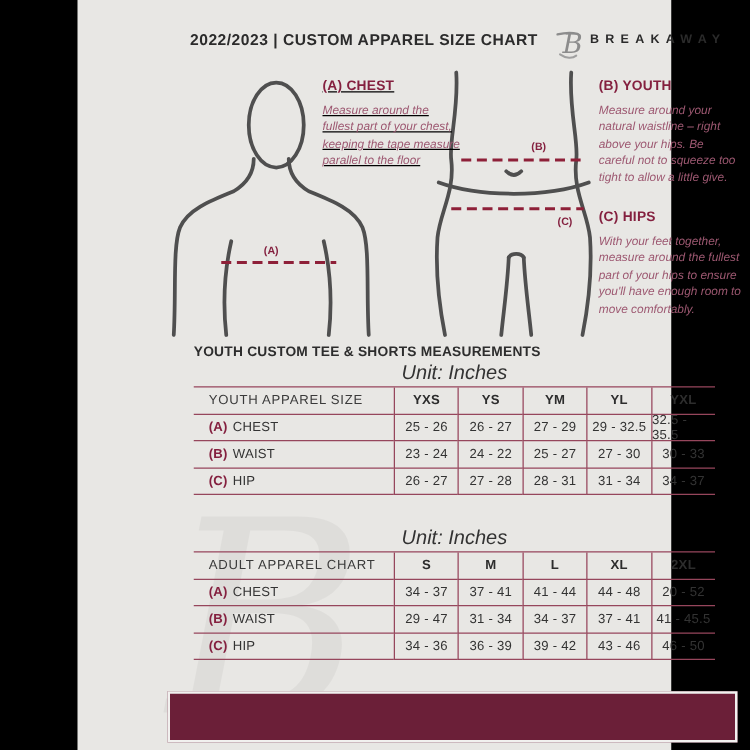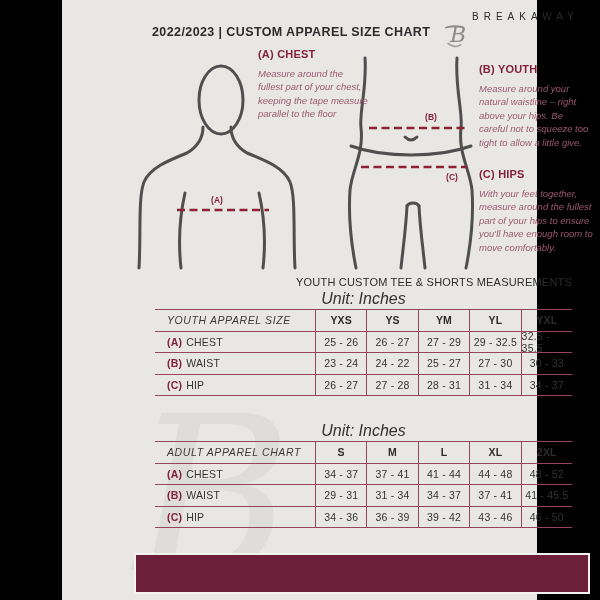--- a/index.html
+++ b/index.html
@@ -14,52 +14,52 @@
   }
   *{margin:0;padding:0;box-sizing:border-box;}
   body{width:600px;height:600px;background:#000;position:relative;overflow:hidden;
        font-family:"Liberation Sans", sans-serif;}
   .sheet{position:absolute;left:62px;top:0;width:475px;height:600px;background:var(--bg);}
 
   
   .hdr-title{position:absolute;left:90px;top:25px;font-size:12.5px;font-weight:bold;
     letter-spacing:.4px;color:#2b2b2b;white-space:nowrap;}
   .logo-wrap{position:absolute;left:383px;top:20px;width:22px;height:28px;}
-  .brand{position:absolute;left:410px;top:11px;font-size:10px;font-weight:normal;
+  .brand{position:absolute;left:410px;top:26px;font-size:10px;font-weight:bold;
     letter-spacing:5px;color:#2b2b2b;white-space:nowrap;}
 
   
   .instr{position:absolute;z-index:2;}
   .instr h3{font-size:11px;font-weight:bold;color:var(--maroon-text);letter-spacing:.2px;margin-bottom:7px;}
   .instr p{font-size:9.5px;font-style:italic;color:var(--body-text);line-height:1.42;}
-  #instr-a{left:196px;top:48px;width:110px;}
+  #instr-a{left:196px;top:63px;width:110px;text-decoration:underline;}
   #instr-b{left:417px;top:63px;width:114px;}
   #instr-c{left:417px;top:168px;width:118px;}
 
   svg{position:absolute;overflow:visible;}
   #torso-svg{left:75px;top:55px;}
   #lower-svg{left:277px;top:58px;}
   .sil{fill:none;stroke:var(--outline);stroke-width:3;stroke-linecap:round;}
   .dashline{stroke:var(--dash);stroke-width:2.4;stroke-dasharray:8 4.5;}
   .dlabel{font-family:"Liberation Sans",sans-serif;font-size:8.5px;font-weight:bold;fill:var(--maroon-text);}
 
   
-  .tbl-title{position:absolute;left:93px;width:417px;text-align:right;font-weight:normal;
+  .tbl-title{position:absolute;left:93px;width:417px;text-align:left;font-weight:bold;
     font-size:11px;color:#2d2d2d;letter-spacing:.2px;z-index:2;}
   .tbl-unit{position:absolute;left:93px;width:417px;text-align:center;font-style:italic;
     font-size:16px;color:#333;z-index:2;}
   .size-table{position:absolute;left:93px;width:417px;display:grid;
     grid-template-columns:160px repeat(5,1fr);border-top:1px solid var(--line);
     background:transparent;z-index:2;}
   .size-table .c{height:21.5px;display:flex;align-items:center;justify-content:center;
     font-size:10.5px;color:#333;border-bottom:1px solid var(--line);letter-spacing:.2px;}
   .size-table .c.v{border-left:1px solid var(--line);}
   .size-table .c.lab{justify-content:flex-start;padding-left:12px;}
   .size-table .th{font-weight:bold;color:#2d2d2d;text-align:center;}
-  .size-table .hl{font-weight:normal;font-size:10.5px;letter-spacing:.6px;color:#3a3a3a;font-style:italic;}
+  .size-table .hl{font-weight:normal;font-size:10.5px;letter-spacing:.6px;color:#3a3a3a;}
   .prefix{color:var(--maroon-text);font-weight:bold;margin-right:4px;}
   #youth-title{top:276px;} #youth-unit{top:290px;} #youth-table{top:309px;}
   #adult-title{top:408px;} #adult-unit{top:422px;} #adult-table{top:441px;}
 
   
   .watermark{position:absolute;left:72px;top:388px;font-family:"DejaVu Serif",serif;
     font-style:italic;font-size:215px;color:#6a6a6a;opacity:.07;z-index:1;line-height:1;}
   .footer-bar{position:absolute;left:72px;top:553px;width:456px;height:41px;
     background:var(--maroon);border:2px solid #f2f1ef;z-index:3;}
 </style>
@@ -168,27 +168,27 @@
     <div class="c v th">2XL</div>
 
     <div class="c lab">
         <span class="prefix">(A)</span>
         <span>CHEST</span>
       </div>
     <div class="c v">34 - 37</div>
     <div class="c v">37 - 41</div>
     <div class="c v">41 - 44</div>
     <div class="c v">44 - 48</div>
-    <div class="c v">48 - 52</div>
+    <div class="c v">20 - 52</div>
 
     <div class="c lab">
         <span class="prefix">(B)</span>
         <span>WAIST</span>
       </div>
-    <div class="c v">29 - 31</div>
+    <div class="c v">29 - 47</div>
     <div class="c v">31 - 34</div>
     <div class="c v">34 - 37</div>
     <div class="c v">37 - 41</div>
     <div class="c v">41 - 45.5</div>
 
     <div class="c lab">
         <span class="prefix">(C)</span>
         <span>HIP</span>
       </div>
     <div class="c v">34 - 36</div>

